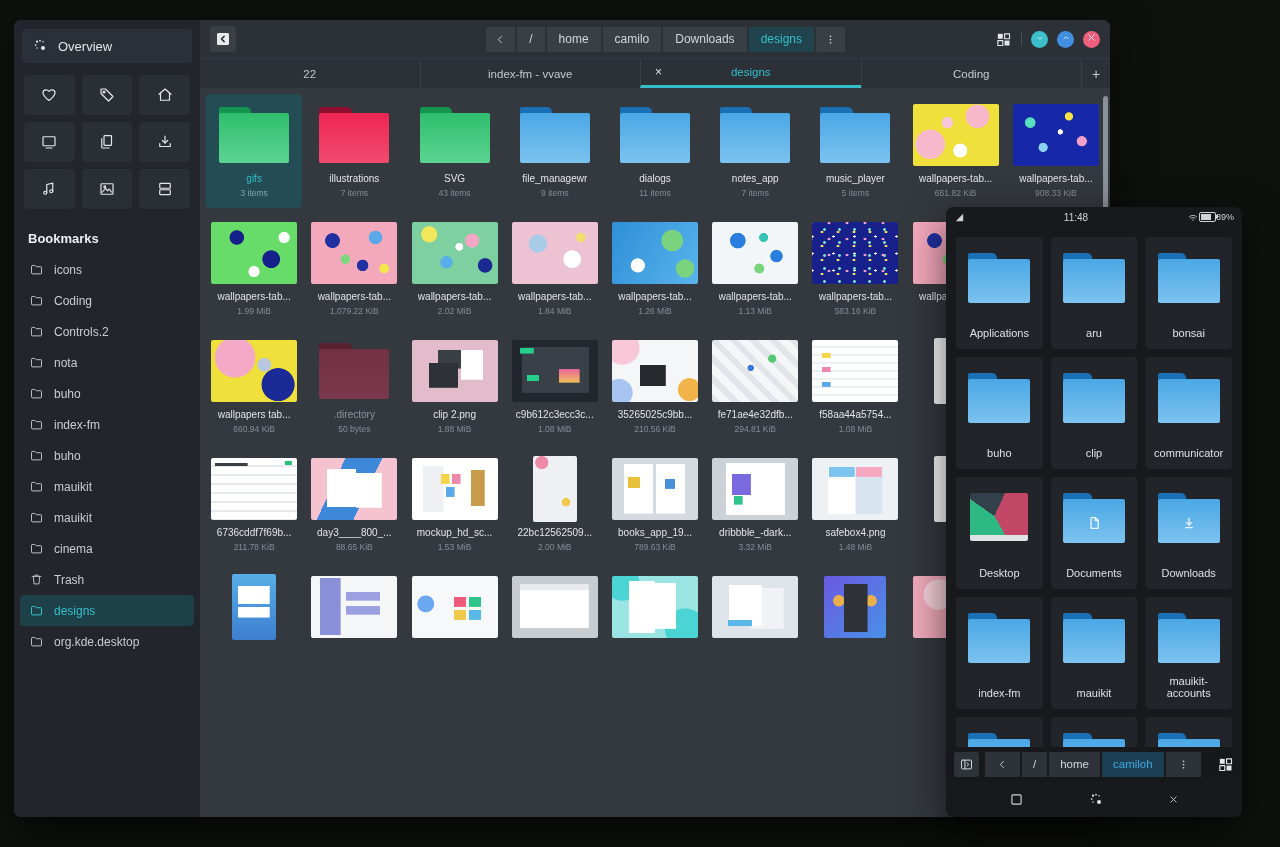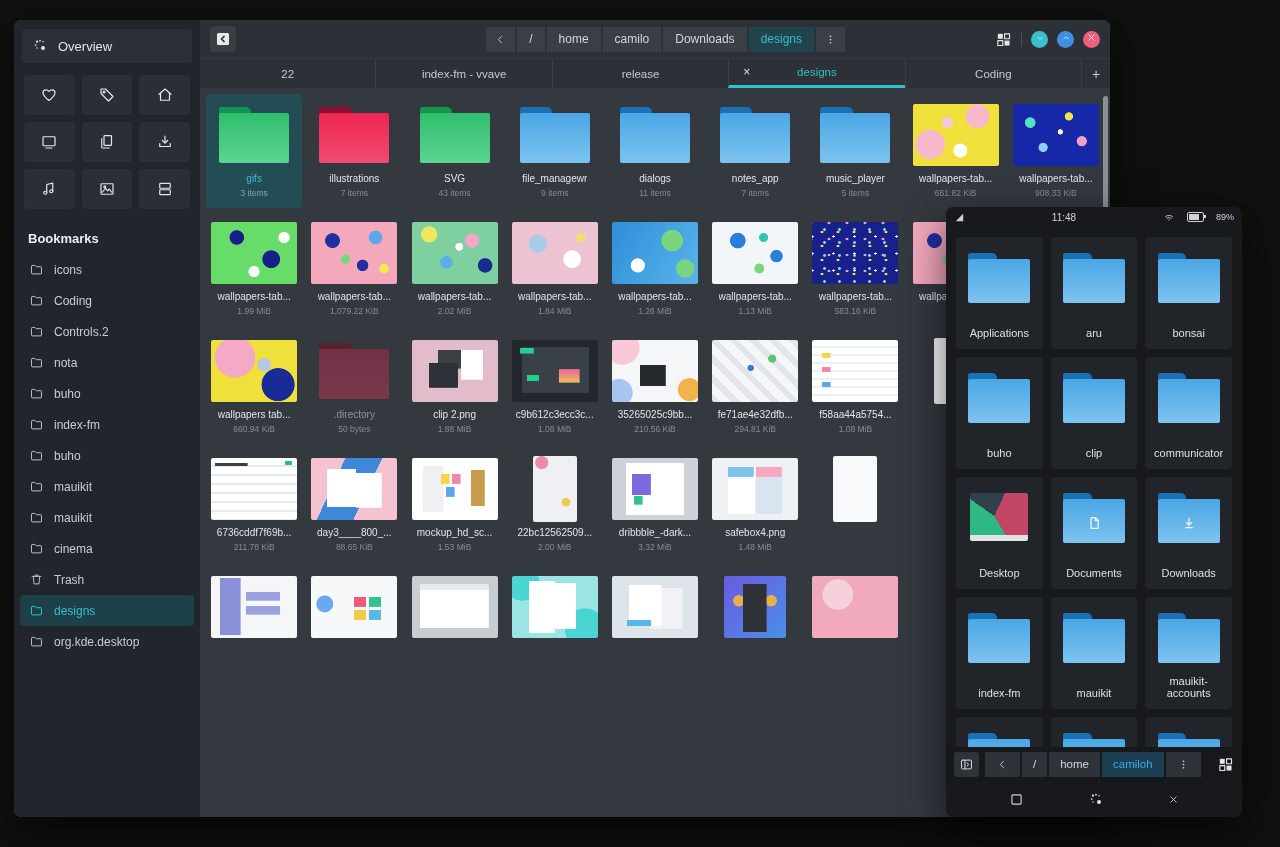--- a/index.html
+++ b/index.html
@@ -98,21 +98,21 @@
   .th-white-pastel{background:radial-gradient(circle at 16% 45%,#6aa8f0 0 10%,transparent 11%),linear-gradient(#f05a7a,#f05a7a) 58% 40%/14% 16% no-repeat,linear-gradient(#2ec48a,#2ec48a) 78% 40%/14% 16% no-repeat,linear-gradient(#f0c84a,#f0c84a) 58% 66%/14% 16% no-repeat,linear-gradient(#58b8e8,#58b8e8) 78% 66%/14% 16% no-repeat,#f6f8fa;}
   .th-gray-browser{background:linear-gradient(#ffffff,#ffffff) 50% 60%/80% 62% no-repeat,linear-gradient(#e8ebee,#e8ebee) 50% 14%/80% 12% no-repeat,#c8cdd2;}
   .th-teal-chat{background:linear-gradient(#ffffff,#ffffff) 28% 50%/30% 84% no-repeat,linear-gradient(#ffffff,#ffffff) 66% 45%/26% 74% no-repeat,radial-gradient(circle at 85% 85%,#4ad4d4 0 22%,transparent 23%),radial-gradient(circle at 12% 12%,#4ad4d4 0 18%,transparent 19%),#9ae4e4;}
   .th-white-pair-tilt{background:linear-gradient(#5ab8e8,#5ab8e8) 25% 78%/28% 10% no-repeat,linear-gradient(#ffffff,#ffffff) 32% 42%/38% 66% no-repeat,linear-gradient(#f0f2f5,#f0f2f5) 72% 58%/38% 66% no-repeat,#dde4ea;}
   .th-purple-call{background:linear-gradient(#2e3238,#2e3238) 50% 55%/38% 78% no-repeat,radial-gradient(circle at 24% 40%,#e8b04a 0 9%,transparent 10%),radial-gradient(circle at 76% 40%,#e8b04a 0 9%,transparent 10%),linear-gradient(135deg,#6a5ae0,#4a90e8);}
   .th-pink-sliver{background:radial-gradient(circle at 30% 30%,#f6d0da 0 20%,transparent 21%),#f0aabb;}
   
   #mobile-window{left:946px;top:207px;width:296px;height:610px;background:#17191d;display:flex;flex-direction:column;z-index:5;}
   .statusbar{height:20px;display:flex;align-items:center;padding:0 8px;color:#cfd3d6;font-size:10px;flex-shrink:0;}
   .statusbar .mid{flex:1;text-align:center;}
-  .statusbar .rgt{display:flex;align-items:center;gap:12px;}
+  .statusbar .rgt{display:flex;align-items:center;gap:0;}
   .mgrid{flex:1;overflow:hidden;padding:10px;display:grid;grid-template-columns:repeat(3,1fr);grid-auto-rows:112px;gap:8px;}
   .mcell{background:#212429;border-radius:4px;display:flex;flex-direction:column;align-items:center;padding-top:16px;cursor:pointer;}
   .mcell .folder{width:62px;height:50px;}
   .mlabel{margin-top:auto;padding:0 4px 9px 4px;font-size:11px;color:#dde0e3;text-align:center;line-height:1.15;}
   .desktop-thumb{width:58px;height:48px;border-radius:2px;background:linear-gradient(0deg,#dfe3e6 0 12%,transparent 12%),conic-gradient(from 210deg at 42% 48%,#2eb884 0 95deg,#31404a 95deg 175deg,#c24767 175deg 300deg,#2eb884 300deg);}
   .mtoolbar{height:34px;background:#16181c;display:flex;align-items:center;padding:0 8px;gap:6px;flex-shrink:0;}
   .mseg-row{display:flex;align-items:center;gap:2px;}
   .mseg{height:25px;background:#2e333a;color:#d3d7da;display:flex;align-items:center;justify-content:center;font-size:11.5px;padding:0 11px;cursor:pointer;}
   .mseg.active{background:#1d3f54;color:#3fa9e2;}
   .mbtn{width:25px;height:25px;background:#2e333a;border-radius:3px;display:flex;align-items:center;justify-content:center;color:#d3d7da;cursor:pointer;flex-shrink:0;}
@@ -385,23 +385,20 @@
       </div>
     </div>
 
     <div class="tabbar" id="tabbar">
         <div class="tab">
           <span>22</span>
         </div>
         <div class="tab">
           <span>index-fm - vvave</span>
         </div>
-        <div class="tab">
-          <span>release</span>
-        </div>
         <div class="tab active">
           <span class="closex">×</span>
           <span>designs</span>
         </div>
         <div class="tab">
           <span>Coding</span>
         </div>
         <div class="newtab">+</div>
       </div>
 
@@ -628,20 +625,27 @@
             </div>
             <div class="fname">mockup_hd_sc...</div>
             <div class="fmeta">1.53 MiB</div>
           </div>
           <div class="cell shape-portrait">
             <div class="thumbwrap">
               <div class="thumb th-tall-light"></div>
             </div>
             <div class="fname">22bc12562509...</div>
             <div class="fmeta">2.00 MiB</div>
+          </div>
+          <div class="cell">
+            <div class="thumbwrap">
+              <div class="thumb th-books-mockup"></div>
+            </div>
+            <div class="fname">books_app_19...</div>
+            <div class="fmeta">789.63 KiB</div>
           </div>
           <div class="cell">
             <div class="thumbwrap">
               <div class="thumb th-purple-cards"></div>
             </div>
             <div class="fname">dribbble_-dark...</div>
             <div class="fmeta">3.32 MiB</div>
           </div>
           <div class="cell">
             <div class="thumbwrap">

